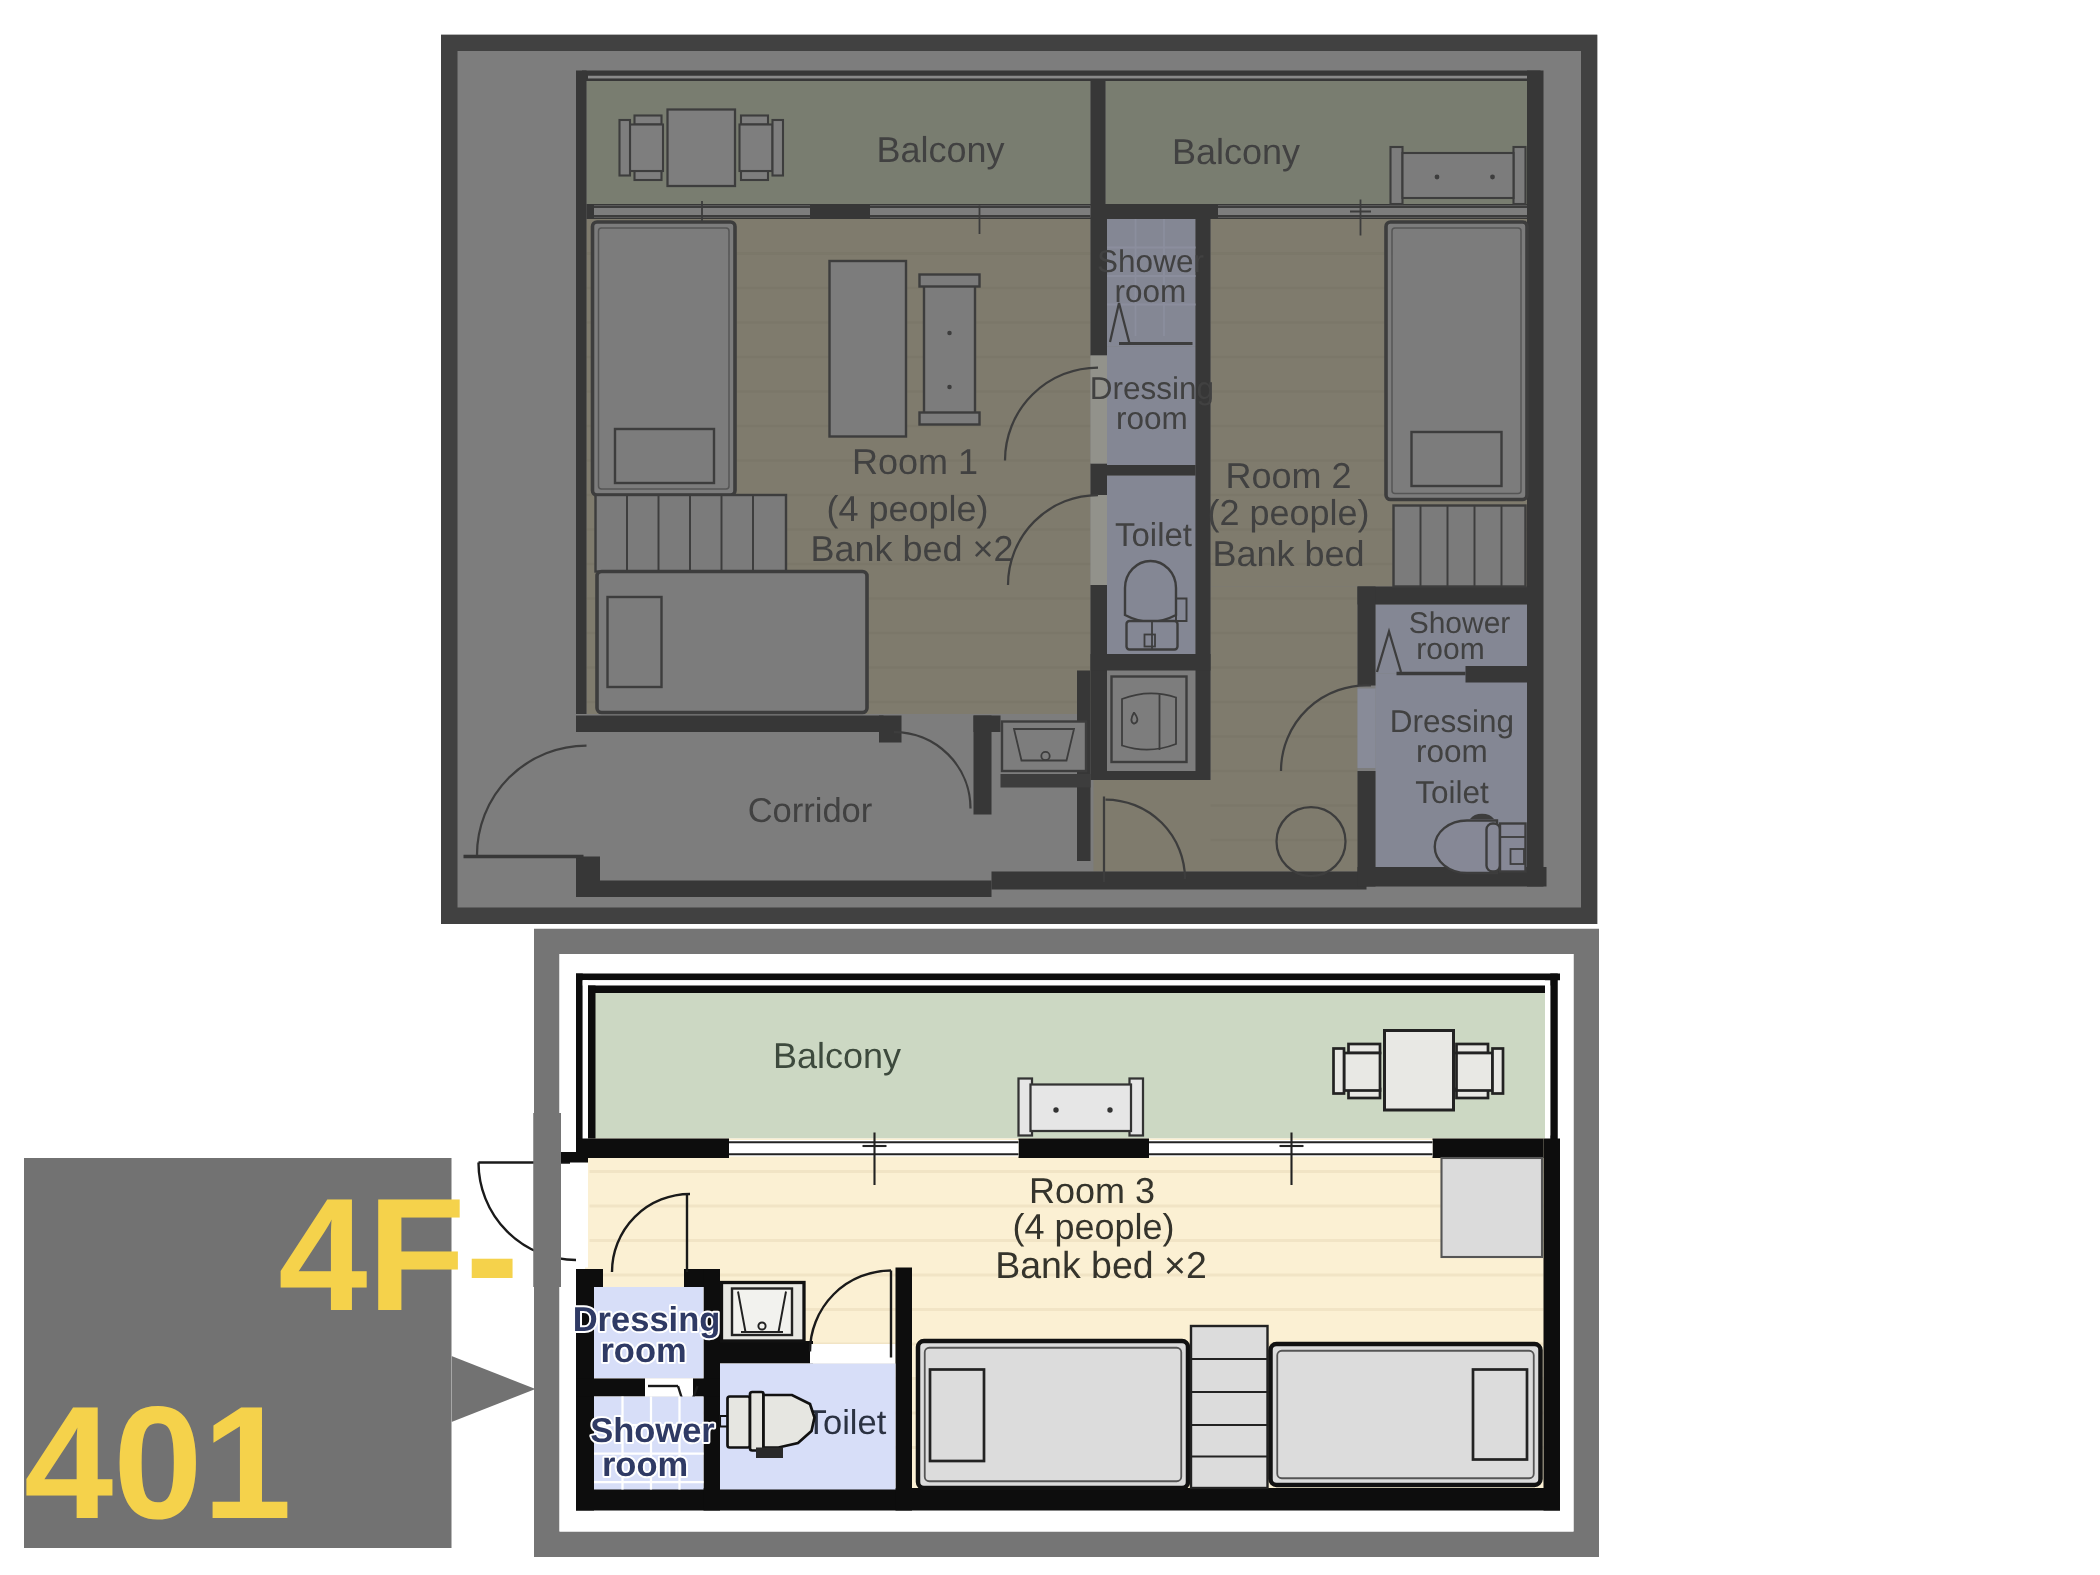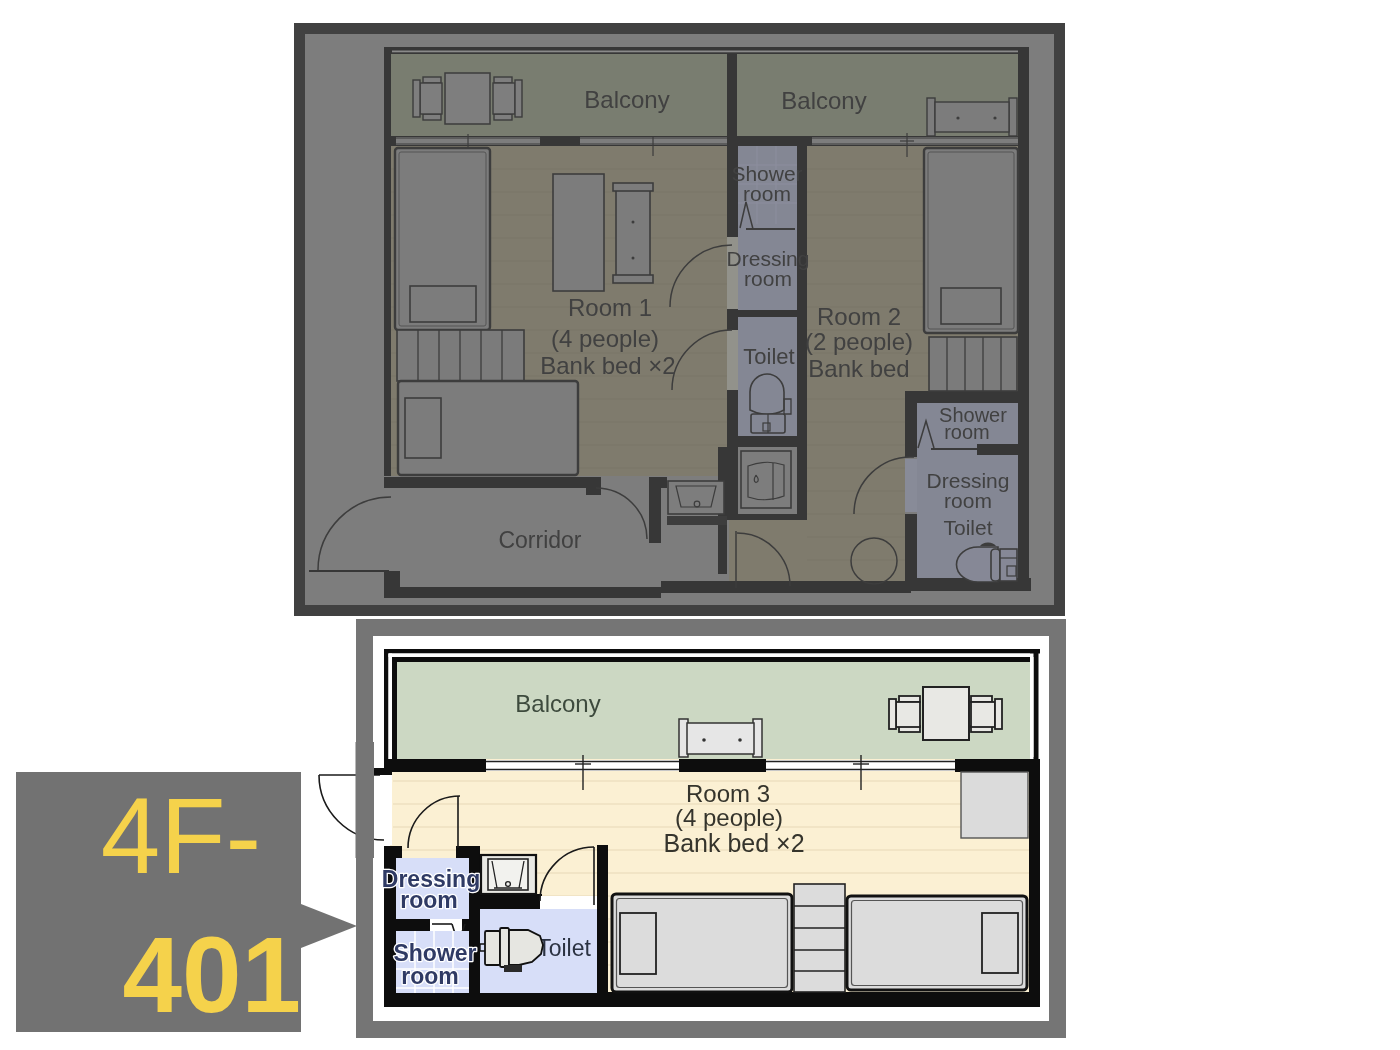--- a/index.html
+++ b/index.html
@@ -295,23 +295,23 @@
 <text x="968" y="535" font-size="21">Toilet</text>
 </g>
 </svg>
 
 <div class="abs" style="left:16px;top:772px;width:285px;height:260px;background:#727272"></div>
 
 <svg class="abs" style="left:301px;top:904px" width="56" height="44" viewBox="0 0 56 44">
     <polygon points="0,0 0,44 56,22" fill="#727272"></polygon>
   </svg>
 
-<div class="abs" style="left:16px;top:783px;width:330px;text-align:center;font-weight:normal;font-size:107px;line-height:107px;color:#f5d24b">4F-</div>
-
-<div class="abs" style="left:16px;top:922px;width:285px;text-align:right;font-weight:bold;font-size:107px;line-height:107px;color:#f5d24b">401</div>
+<div class="abs" style="left:16px;top:783px;width:330px;text-align:right;font-weight:bold;font-size:107px;line-height:107px;color:#f5d24b">4F-</div>
+
+<div class="abs" style="left:16px;top:922px;width:285px;text-align:left;font-weight:bold;font-size:107px;line-height:107px;color:#f5d24b">401</div>
 
 <svg class="abs" style="left:310px;top:619px" width="756" height="419" viewBox="310 619 756 419">
 
 <rect x="364.5" y="627.5" width="693" height="402" fill="none" stroke="#757575" stroke-width="17"></rect>
 
 <rect x="373" y="636" width="676" height="385" fill="#ffffff"></rect>
 
 <rect x="394" y="659" width="636" height="100" fill="#ccd8c3"></rect>
 
 <rect x="390" y="759" width="640" height="233" fill="#fbf0d3"></rect>

